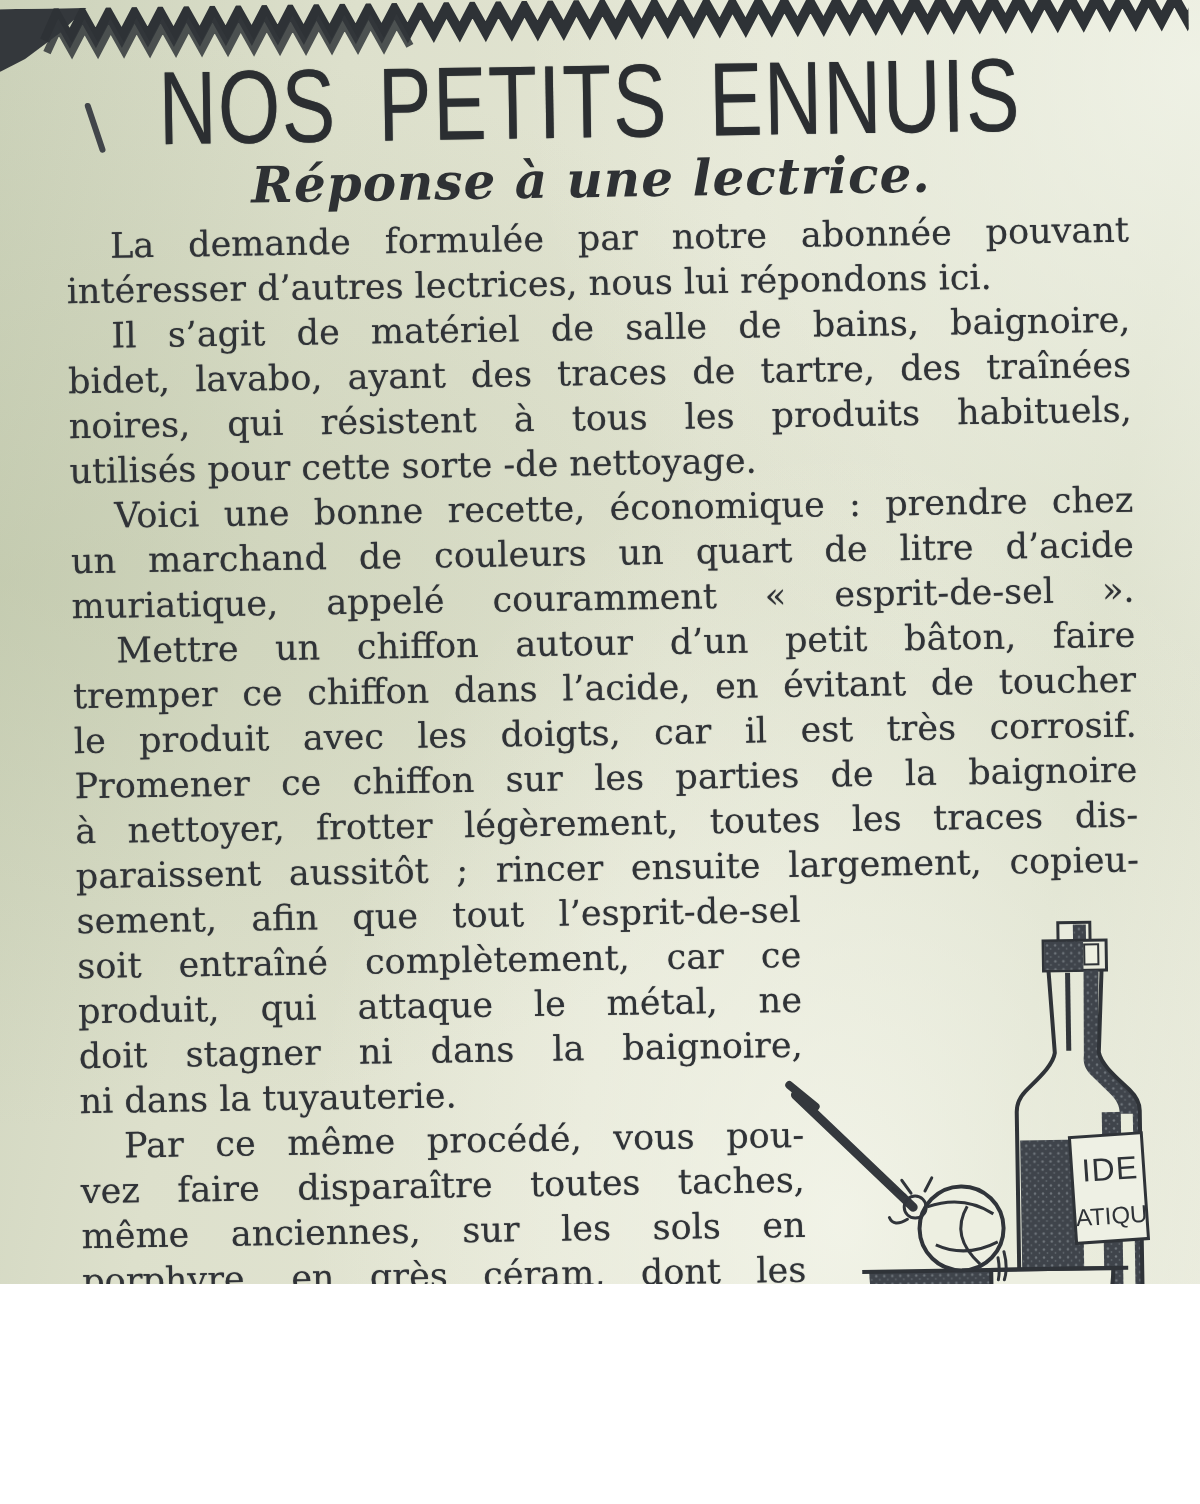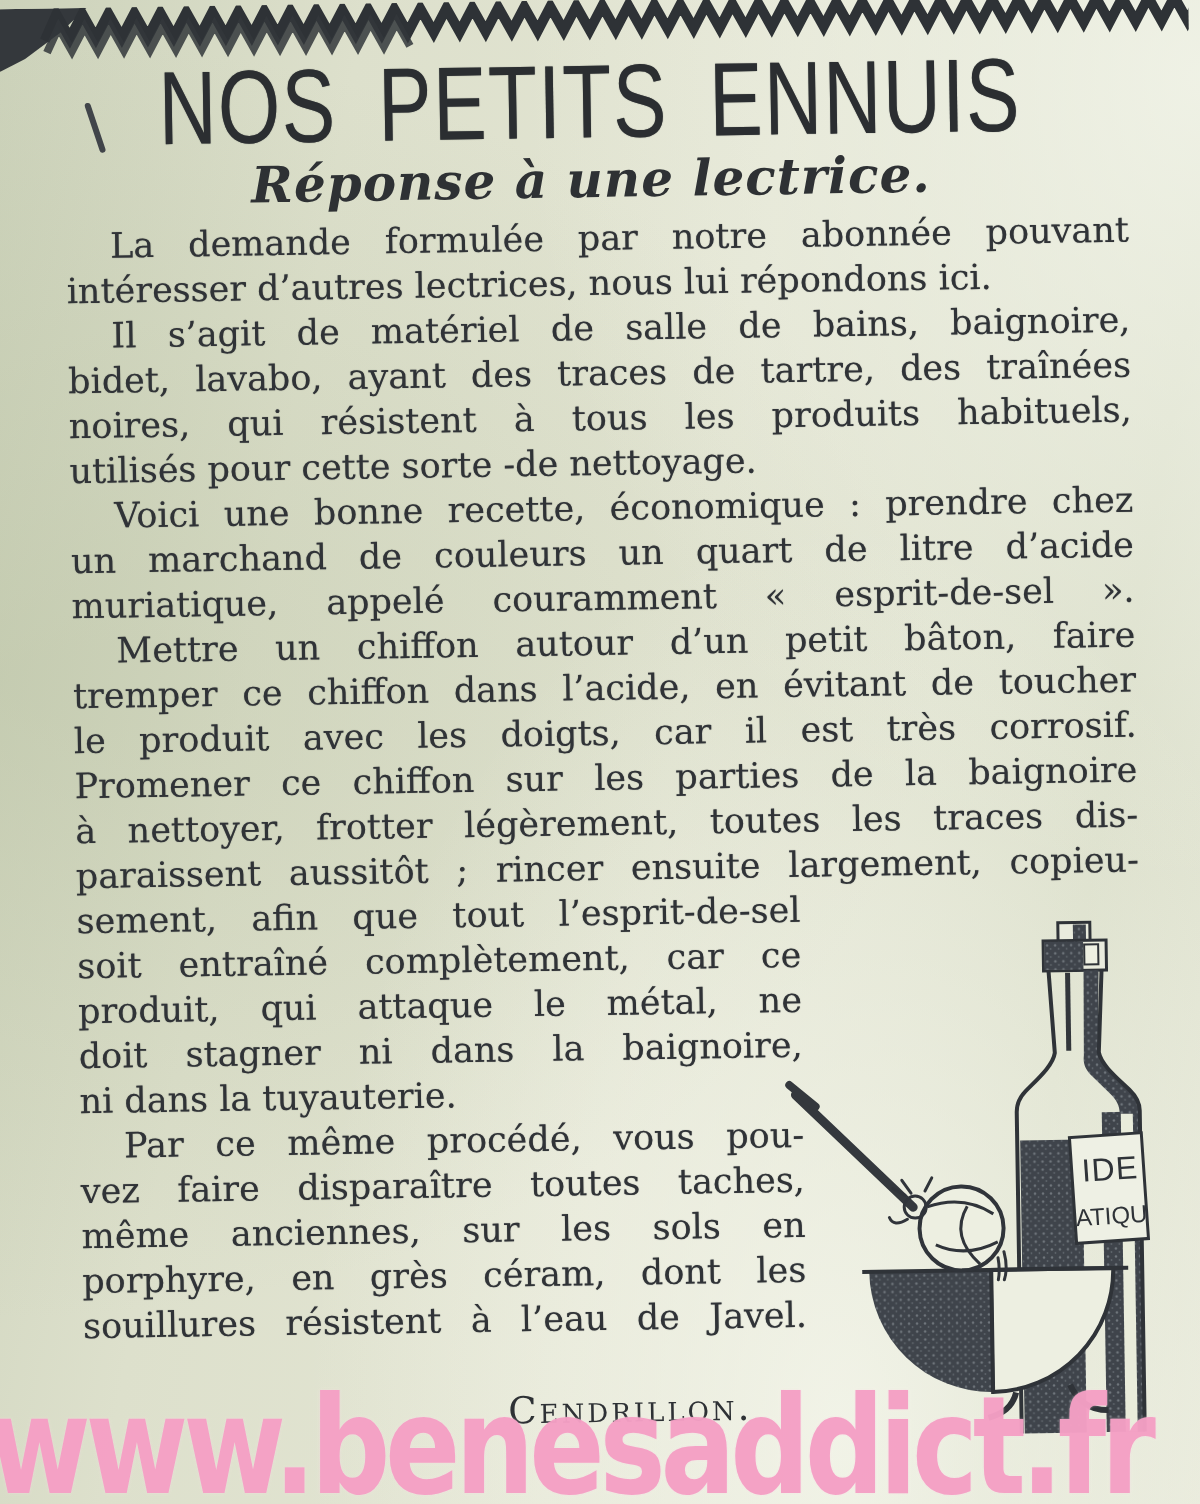--- a/index.html
+++ b/index.html
@@ -1,18 +1,18 @@
 <!DOCTYPE html>
 <html><head>
 <meta charset="utf-8">
 <style>
   html,body{margin:0;padding:0;}
   .page{
     position:relative;
-    width:1200px;height:1504px;
+    width:1200px;height:1284px;
     overflow:hidden;
     background:
       radial-gradient(ellipse at 70% 95%, rgba(248,249,240,.75), rgba(248,249,240,0) 45%),
       radial-gradient(ellipse at 100% 5%, rgba(244,246,236,.8), rgba(244,246,236,0) 40%),
       radial-gradient(ellipse at 0% 45%, rgba(176,186,152,.38), rgba(176,186,152,0) 55%),
       linear-gradient(100deg,#ccd2ba,#dde0cc 25%,#e3e5d3 55%,#dadec9 85%,#e6e8d8);
     font-family:"DejaVu Serif", serif;
   }
   .tilt{position:absolute;left:0;top:0;width:1200px;height:1504px;transform:rotate(-0.9deg);transform-origin:600px 750px;}
   .topdeco{position:absolute;left:0;top:0;}

